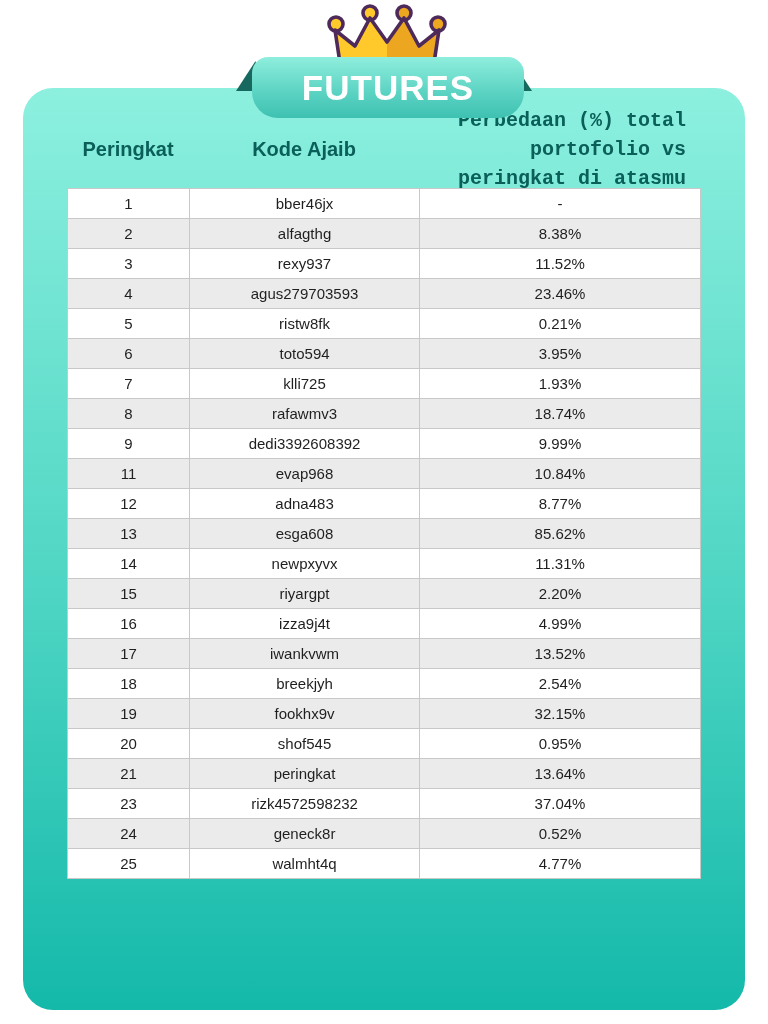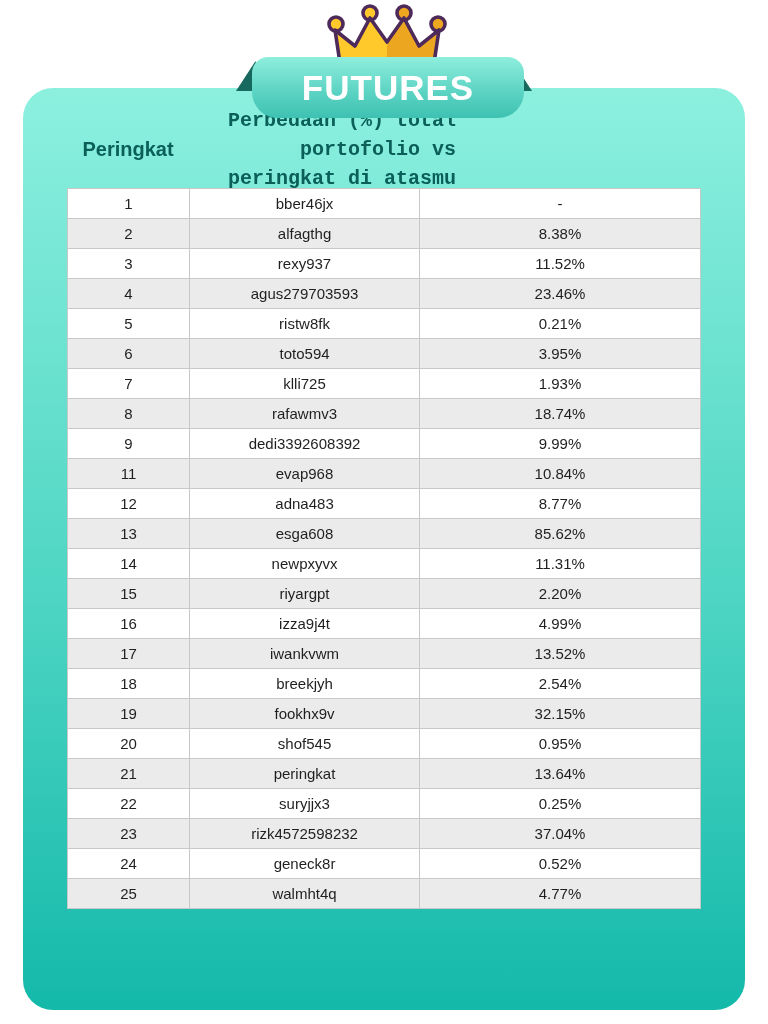--- a/index.html
+++ b/index.html
@@ -135,20 +135,21 @@
   <div class="ribbon-fold left"></div>
   <div class="ribbon-fold right"></div>
   <div class="ribbon">
     <span class="ribbon-title">FUTURES</span>
   </div>
 
   <div class="card"></div>
 
   <div class="col-headers">
     <div class="col-head c1">Peringkat</div>
+    <div class="col-head c2">Kode Ajaib</div>
     <div class="col-head c3">
       <span>Perbedaan (%) total portofolio vs peringkat di atasmu</span>
     </div>
   </div>
 
   <div class="table-wrap">
     <table class="board">
       <tbody>
           <tr>
             <td>1</td>
@@ -244,25 +245,20 @@
             <td>20</td>
             <td>shof545</td>
             <td>0.95%</td>
           </tr>
           <tr>
             <td>21</td>
             <td>peringkat</td>
             <td>13.64%</td>
           </tr>
           <tr>
-            <td>22</td>
-            <td>suryjjx3</td>
-            <td>0.25%</td>
-          </tr>
-          <tr>
             <td>23</td>
             <td>rizk4572598232</td>
             <td>37.04%</td>
           </tr>
           <tr>
             <td>24</td>
             <td>geneck8r</td>
             <td>0.52%</td>
           </tr>
           <tr>

